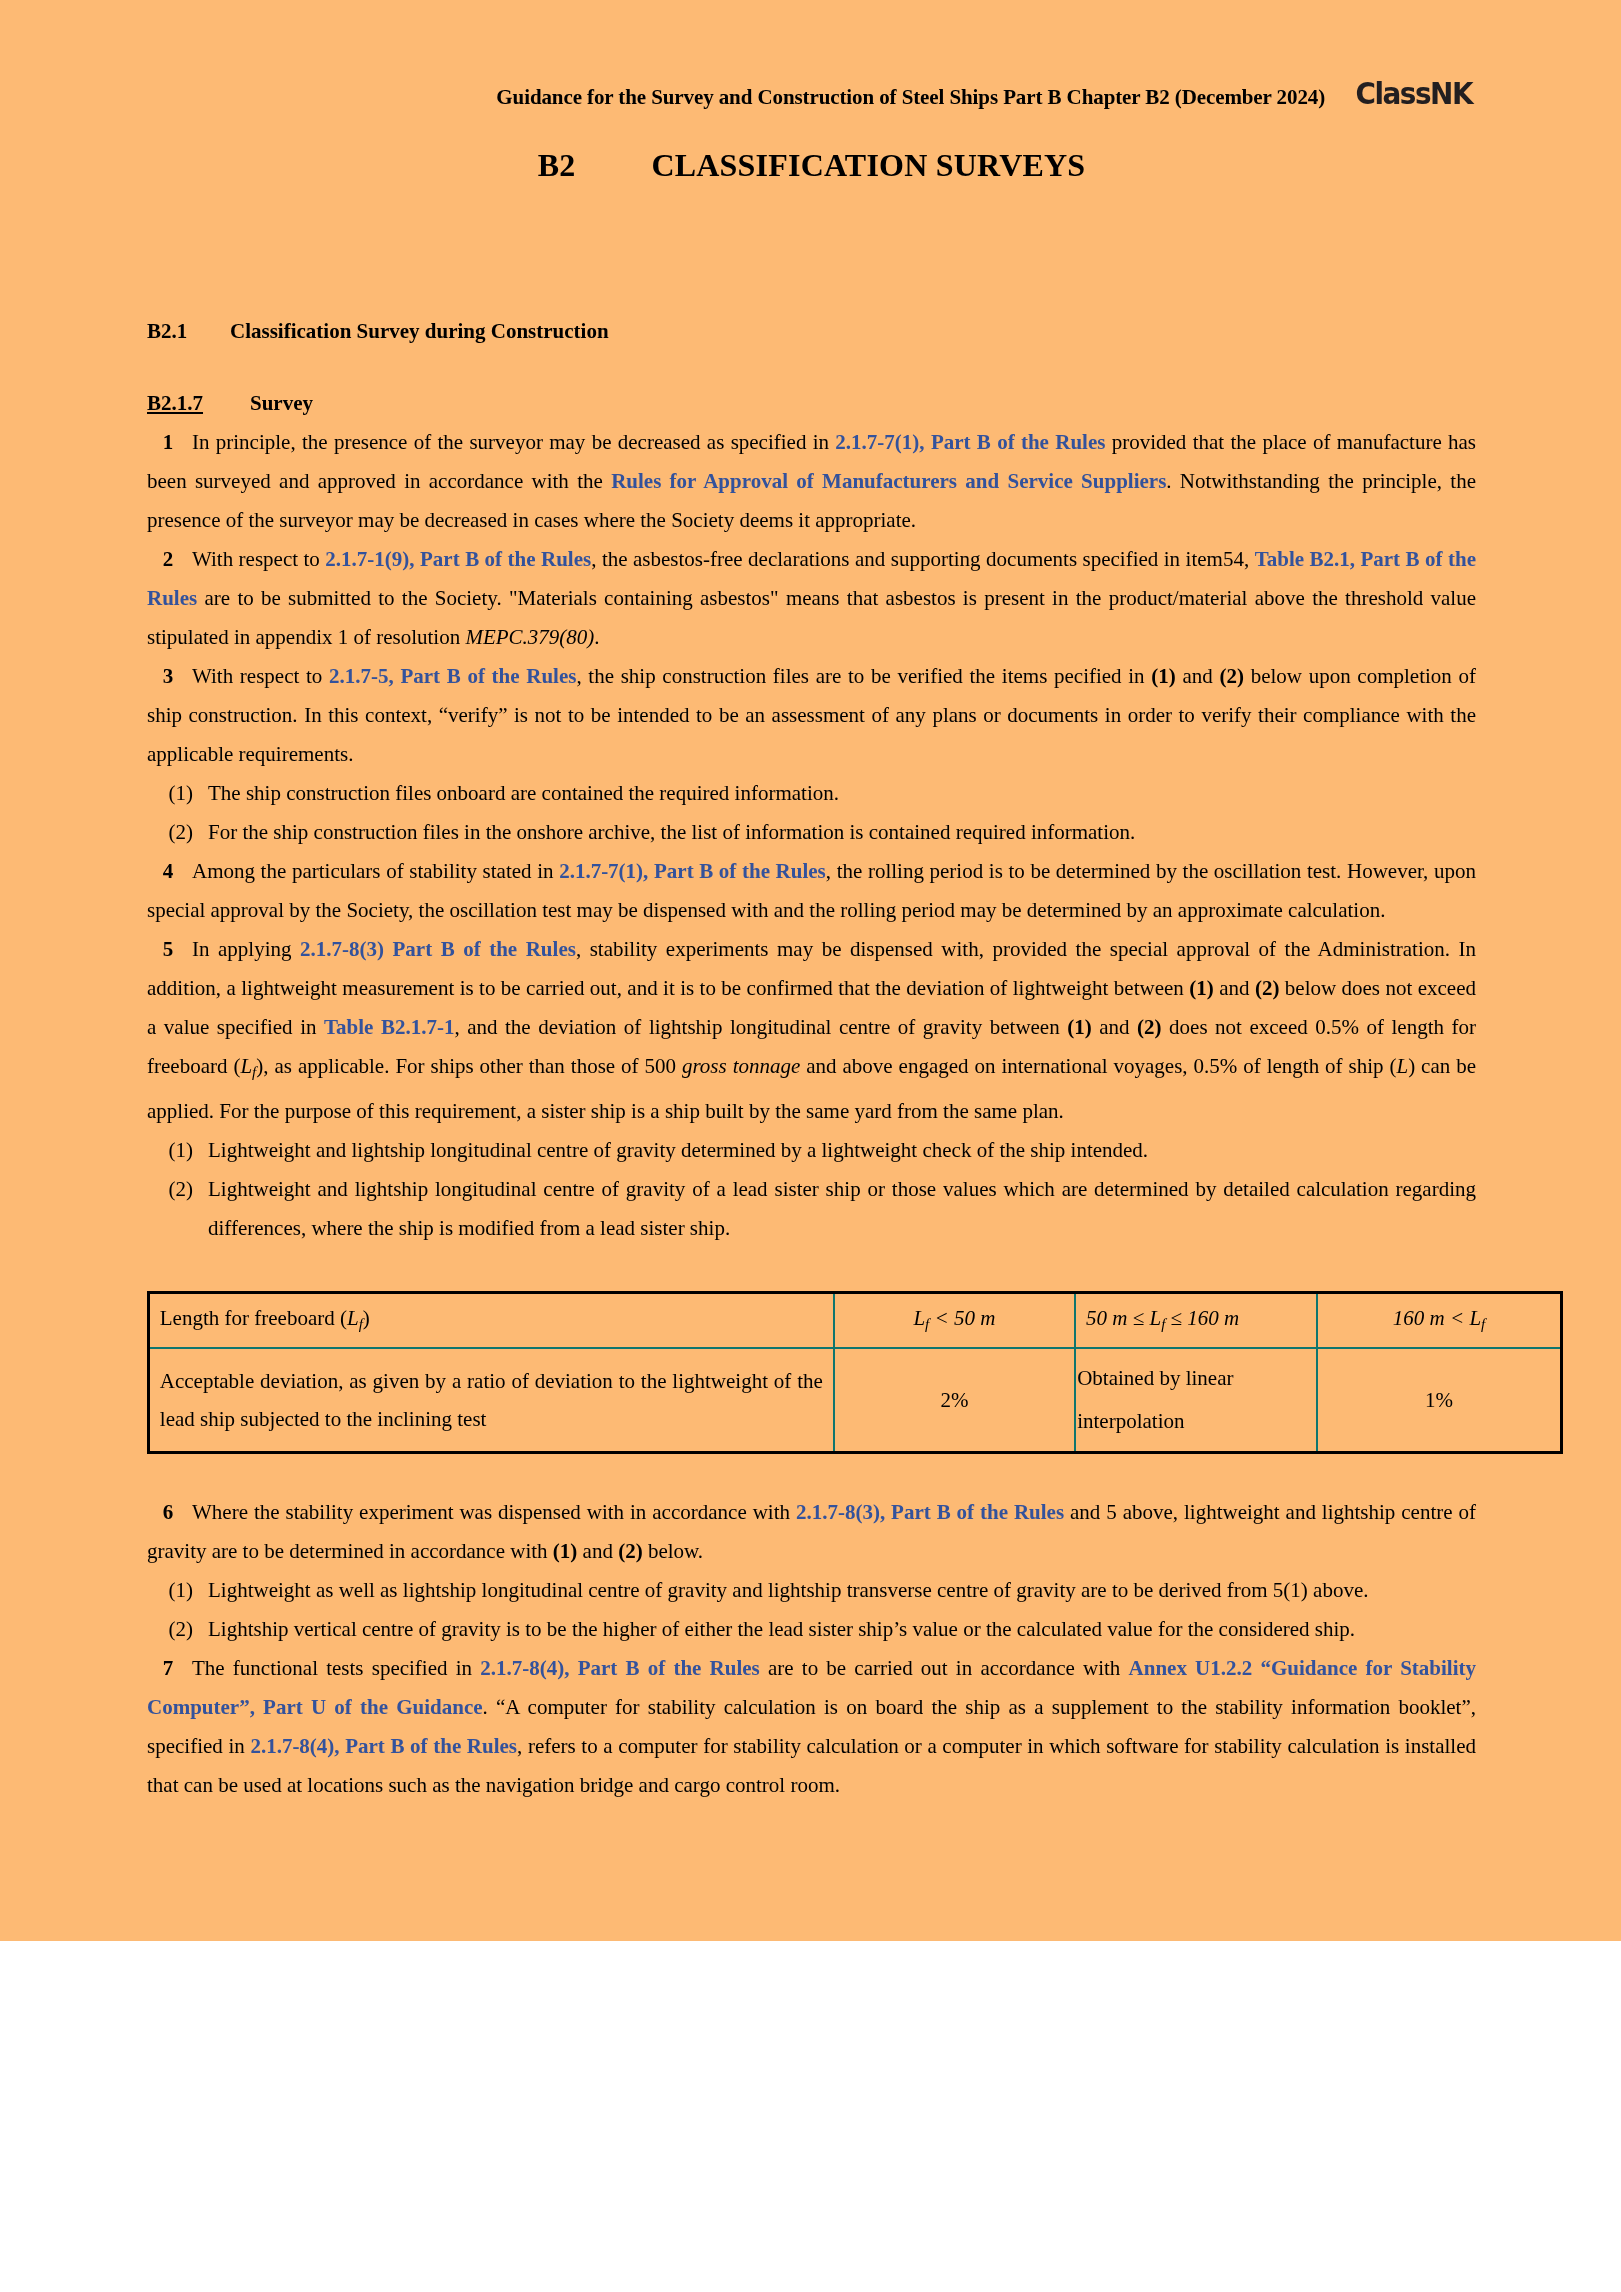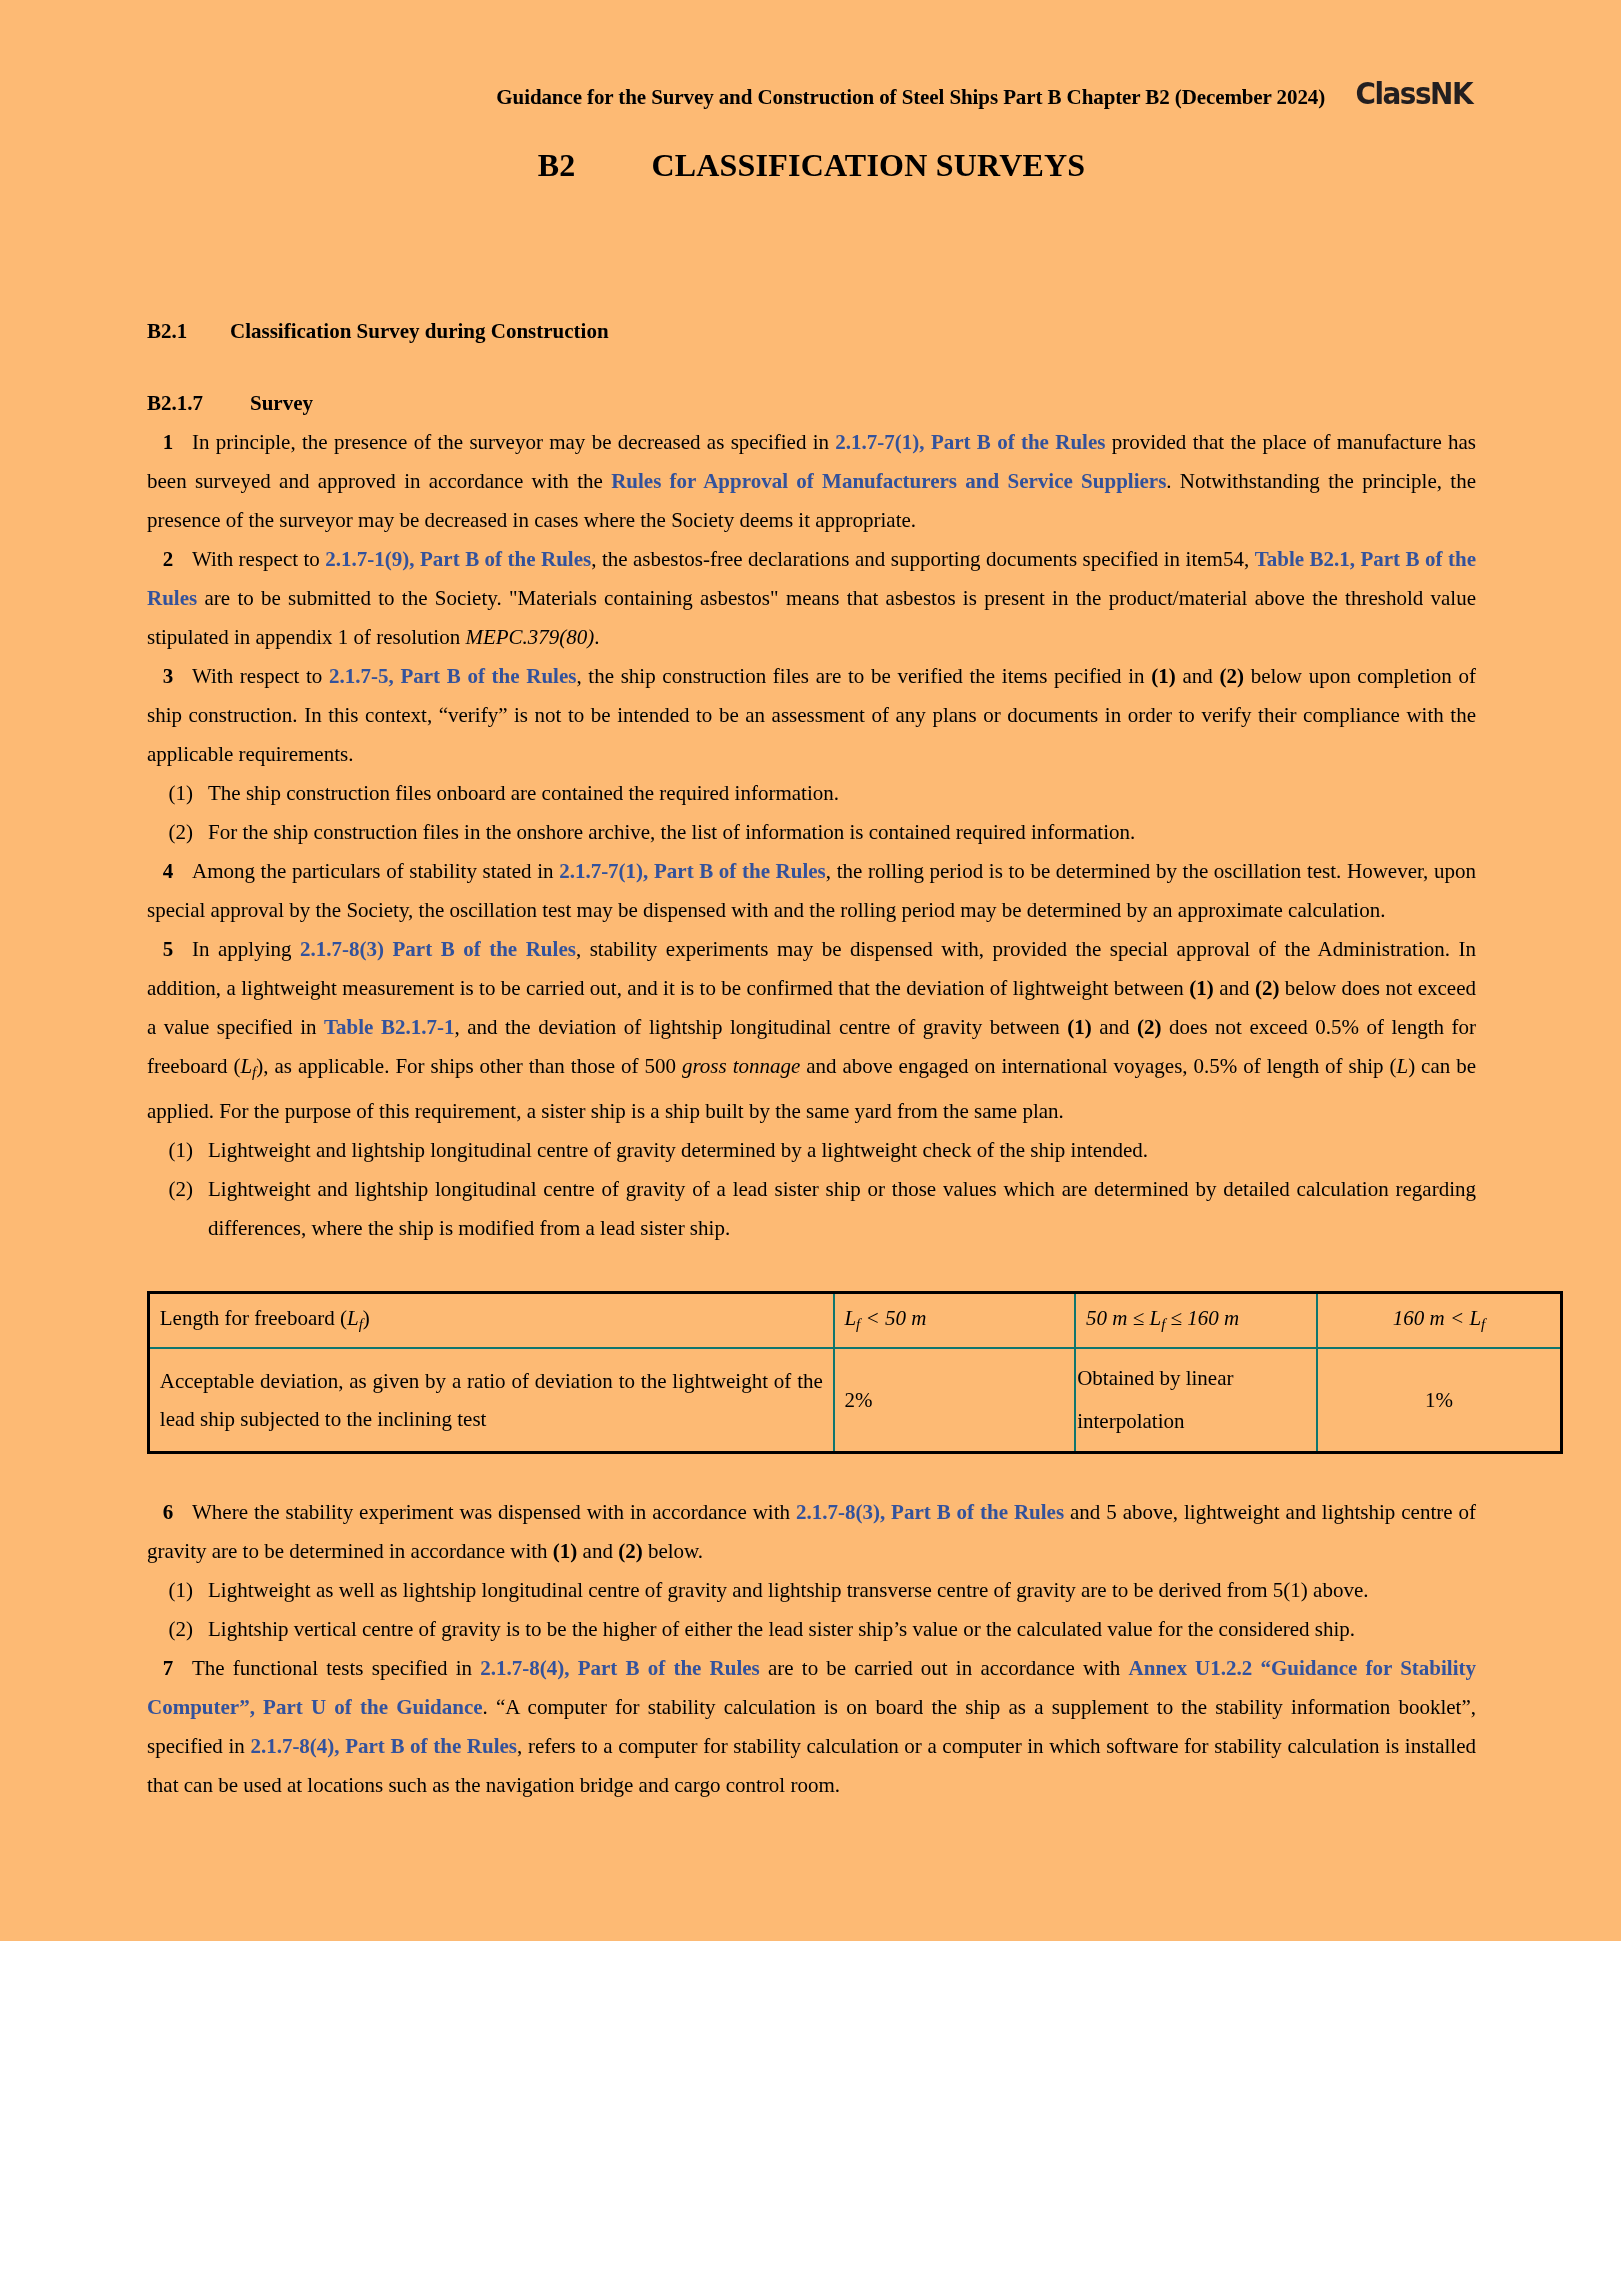--- a/index.html
+++ b/index.html
@@ -78,21 +78,21 @@
   }
   h2.sec .lbl { display: inline-block; min-width: 83px; }
 
   h3.sub {
     font-size: 21px;
     font-weight: bold;
     margin: 33px 0 0 0;
     padding: 0;
     line-height: 39px;
   }
-  h3.sub .lbl { display: inline-block; min-width: 103px; }
+  h3.sub .lbl { display: inline-block; min-width: 103px; text-decoration: underline; }
 
   p.para {
     margin: 0;
     padding: 0;
     text-align: justify;
     text-justify: inter-word;
     text-indent: 0;
     line-height: 39px;
   }
   p.para .pn {
@@ -139,21 +139,21 @@
     table-layout: fixed;
     font-size: 21px;
   }
   table.data td {
     border: 2px solid #0f766e;
     padding: 3.9px 9.8px;
     vertical-align: middle;
     line-height: 38px;
   }
   table.data .c1 { width: 663px; text-align: left; }
-  table.data .c2 { width: 220px; text-align: left; }
+  table.data .c2 { width: 220px; text-align: center; }
   table.data .c3 { width: 220px; text-align: left; }
   table.data .c4 { width: 223px; text-align: center; }
   table.data tr.hdr td { height: 45px; }
   table.data tr.row td { height: 94px; }
   table.data td.just { text-align: justify; }
   table.data .c3.lin { text-align: left; padding-left: 1px; line-height: 43px; }
 
   
   table.data { border: 3.9px solid #000000; }
 

